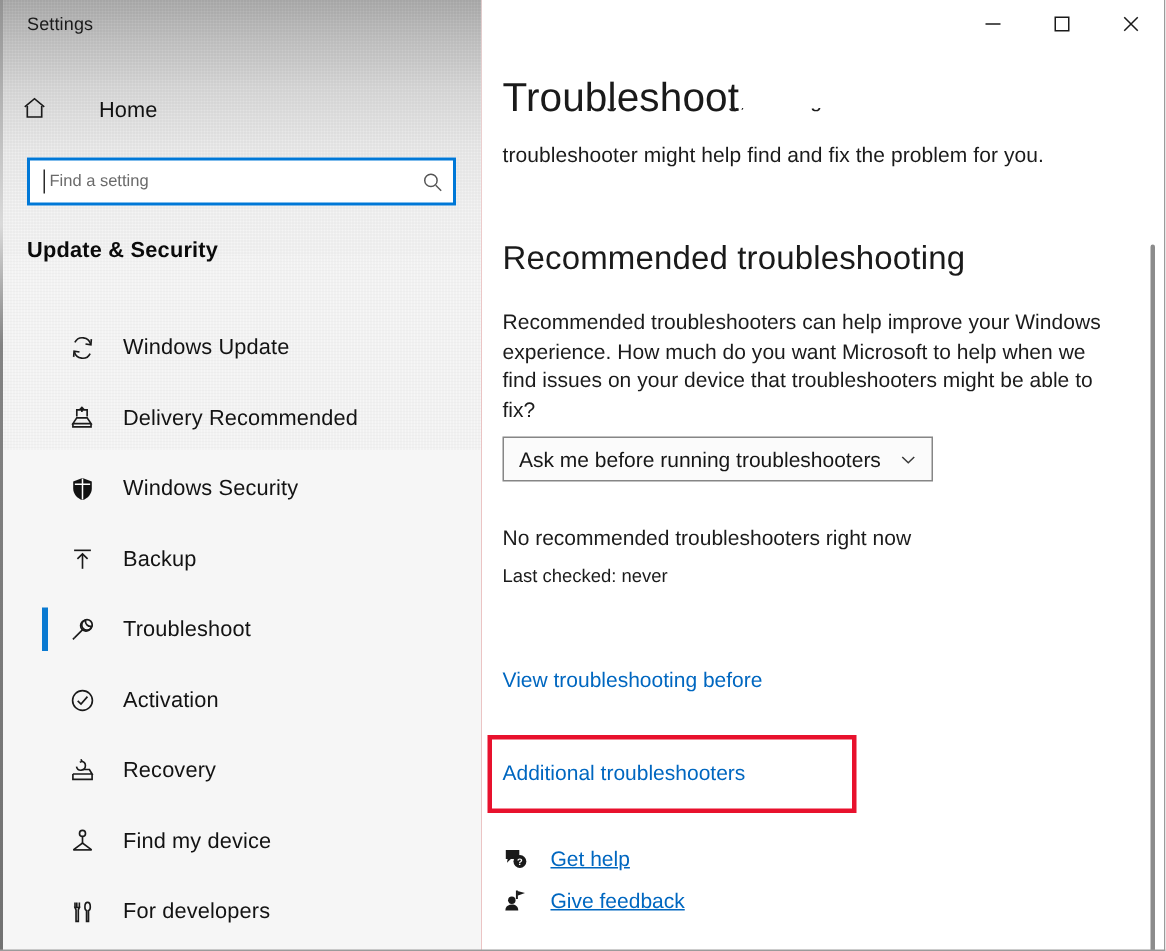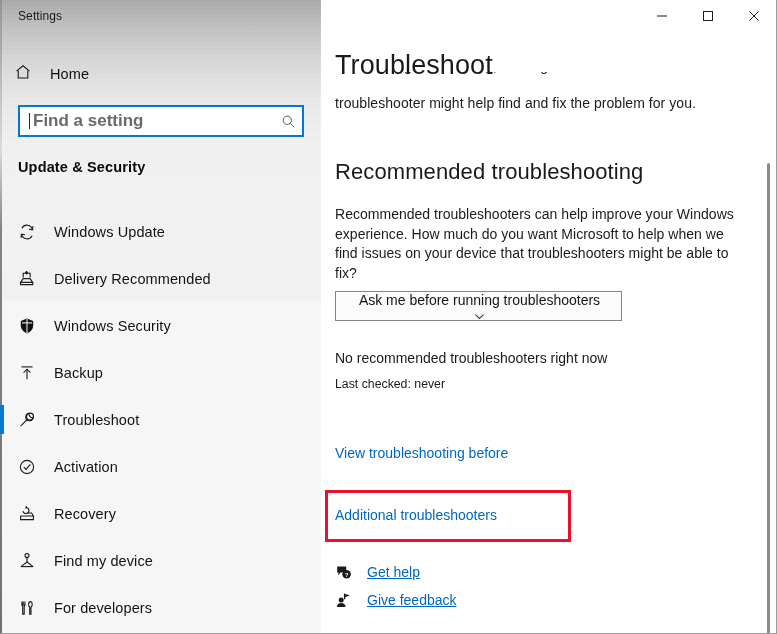--- a/index.html
+++ b/index.html
@@ -63,20 +63,21 @@
     z-index: 4;
   }
 
   #home-row {
     position: absolute;
     left: 0; top: 57px;
     width: 321px; height: 34px;
     display: flex; align-items: center;
     padding-left: 14px;
     z-index: 3;
+    gap: 16px;
   }
   #home-row .nav-icon { width: 28px; }
   #home-row .nav-label {
     font-size: 14.5px; color: #111; margin-left: 8px; letter-spacing: .1px;
   }
 
   
   #search-box {
     position: absolute;
     left: 18px; top: 105px;
@@ -87,25 +88,24 @@
     z-index: 3;
   }
   #search-caret {
     width: 1px; height: 16px; background: #2b2b2b;
     margin-left: 9px; flex: 0 0 1px;
   }
   #search-input {
     flex: 1 1 auto;
     border: none; outline: none; background: transparent;
     font-family: "Liberation Sans", sans-serif;
-    font-size: 17px;
+    font-size: 11px;
     color: #5c5c5c;
     padding: 0 2px 0 3px;
     height: 100%;
-    font-weight: bold;
   }
   #search-input::placeholder { color: #6a6a6a; opacity: 1; }
   #search-icon { width: 28px; display: flex; align-items: center; justify-content: center; }
 
   #section-title {
     position: absolute;
     left: 18px; top: 159px;
     font-size: 14.5px;
     font-weight: bold;
     color: #0a0a0a;
@@ -120,20 +120,21 @@
     width: 321px;
     z-index: 3;
   }
   .nav-item {
     position: relative;
     height: 47px;
     display: flex;
     align-items: center;
     padding-left: 18px;
     cursor: default;
+    margin-left: 28px;
   }
   .nav-item .nav-icon {
     width: 30px; flex: 0 0 30px;
     display: flex; align-items: center; justify-content: flex-start;
     color: #1a1a1a;
   }
   .nav-item .nav-label {
     font-size: 14.5px;
     color: #131313;
     letter-spacing: .1px;
@@ -227,21 +228,20 @@
   #dropdown {
     position: absolute;
     left: 14px; top: 291px;
     width: 287px; height: 30px;
     border: 1px solid #868686;
     background: #fbfbfb;
     display: flex;
     align-items: center;
     padding: 0 8px 0 10px;
     cursor: default;
-    flex-direction: column;
   }
   #dropdown .dd-value {
     flex: 1 1 auto;
     font-size: 14px;
     color: #161616;
     white-space: nowrap;
   }
   #dropdown .dd-arrow {
     flex: 0 0 16px;
     display: flex; align-items: center; justify-content: center;

